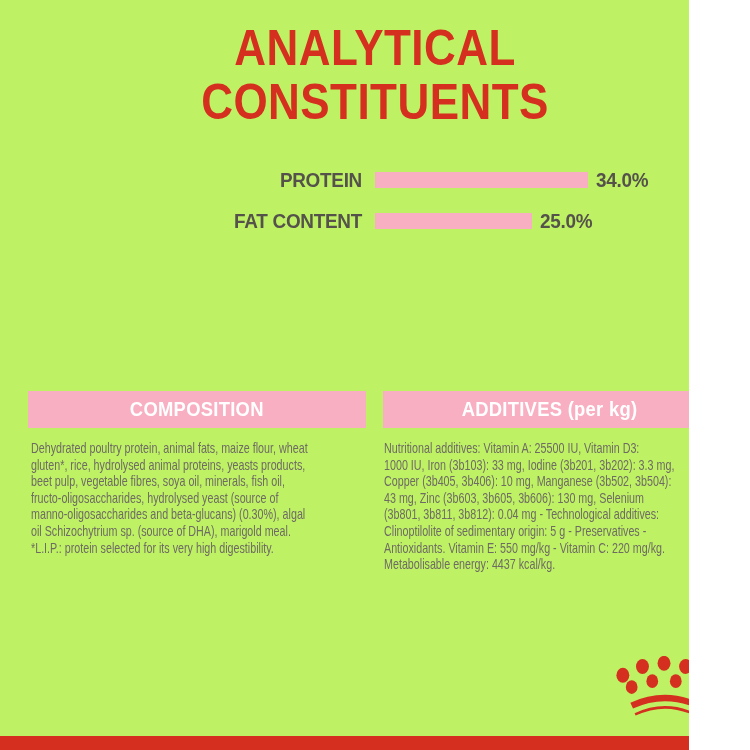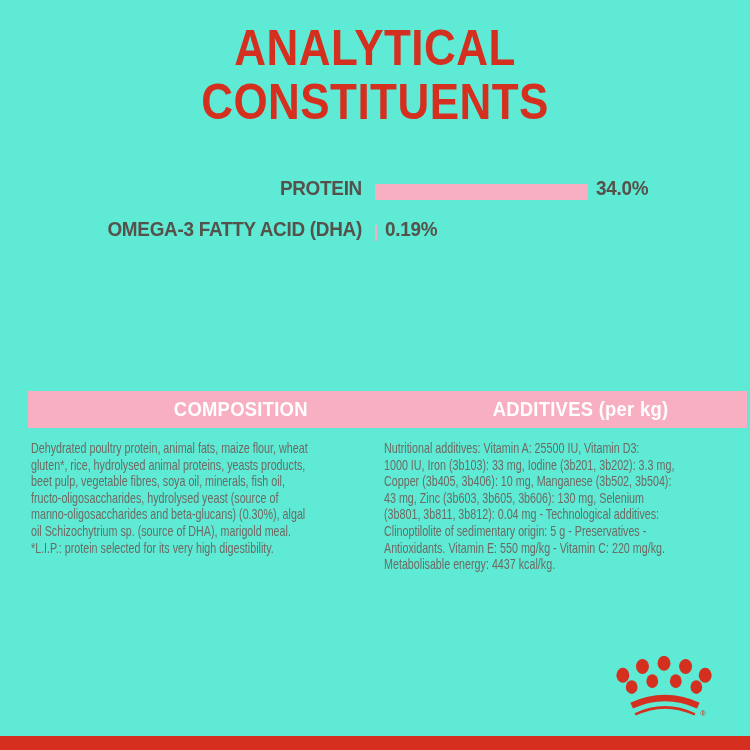--- a/index.html
+++ b/index.html
@@ -1,30 +1,30 @@
 <!DOCTYPE html>
 <html><head>
 <meta charset="utf-8">
 <style>
   html,body { margin:0; padding:0; background:#ffffff; }
   #stage {
-    position:relative; width:750px; height:750px; background:#5eead4;
+    position:relative; width:689px; height:750px; background:#bef264;
     overflow:hidden; font-family:"Liberation Sans", sans-serif;
   }
 
   
   .title {
     position:absolute; top:21px; left:0; width:750px; text-align:center;
     color:#D5301F; font-weight:bold; font-size:50px; line-height:54px;
     transform:scaleX(0.88); transform-origin:50% 0; letter-spacing:0.5px;
   }
 
   
   .chart { position:absolute; left:0; top:160px; width:750px; }
-  .crow { display:flex; align-items:flex-end; height:40.4px; }
+  .crow { display:flex; align-items:center; height:40.4px; }
   .clabel {
     width:362px; text-align:right; font-weight:bold; font-size:21px;
     color:#55514B; transform:scaleX(0.9); transform-origin:100% 50%;
     letter-spacing:-0.3px; white-space:nowrap;
   }
   .cbar { height:16px; background:#F9AFC2; margin-left:13px; flex:none; }
   .cval {
     margin-left:8px; font-weight:bold; font-size:21px; color:#55514B;
     transform:scaleX(0.9); transform-origin:0 50%; letter-spacing:-0.3px;
     white-space:nowrap;
@@ -32,22 +32,22 @@
 
   
   .sec-header {
     position:absolute; top:391px; height:37px; background:#F9AFC2;
     display:flex; align-items:center; justify-content:center;
   }
   .sec-header span {
     color:#ffffff; font-weight:bold; font-size:20px; letter-spacing:0.3px;
     transform:scaleX(0.92); transform-origin:50% 50%; white-space:nowrap;
   }
-  #comp-header { left:28px;  width:338px;padding-left:44px; }
-  #add-header  { left:394px; width:333px;padding-left:20px; }
+  #comp-header { left:28px;  width:338px; }
+  #add-header  { left:383px; width:333px; }
 
   
   .body-text {
     position:absolute; top:440px; width:470px;
     font-size:15px; line-height:16.6px; color:#6E6A64;
     white-space:pre-line; transform:scaleX(0.715); transform-origin:0 0;
   }
   #comp-body { left:31px; }
   #add-body  { left:384px; }
 
@@ -70,23 +70,23 @@
     <div>CONSTITUENTS</div>
   </div>
 
   <div class="chart" id="chart">
       <div class="crow">
         <div class="clabel">PROTEIN</div>
         <div class="cbar" style="width: 213.18px; background: rgb(249, 175, 194);"></div>
         <div class="cval">34.0%</div>
       </div>
       <div class="crow">
-        <div class="clabel">OMEGA-3 FATTY ACID (DHA)</div>
-        <div class="cbar" style="width: 1.8px; background: rgb(249, 175, 194);"></div>
-        <div class="cval">0.19%</div>
+        <div class="clabel">FAT CONTENT</div>
+        <div class="cbar" style="width: 156.75px; background: rgb(249, 175, 194);"></div>
+        <div class="cval">25.0%</div>
       </div>
     </div>
 
   <div class="sec-header" id="comp-header">
     <span>COMPOSITION</span>
   </div>
   <div class="sec-header" id="add-header">
     <span>ADDITIVES (per kg)</span>
   </div>
 

